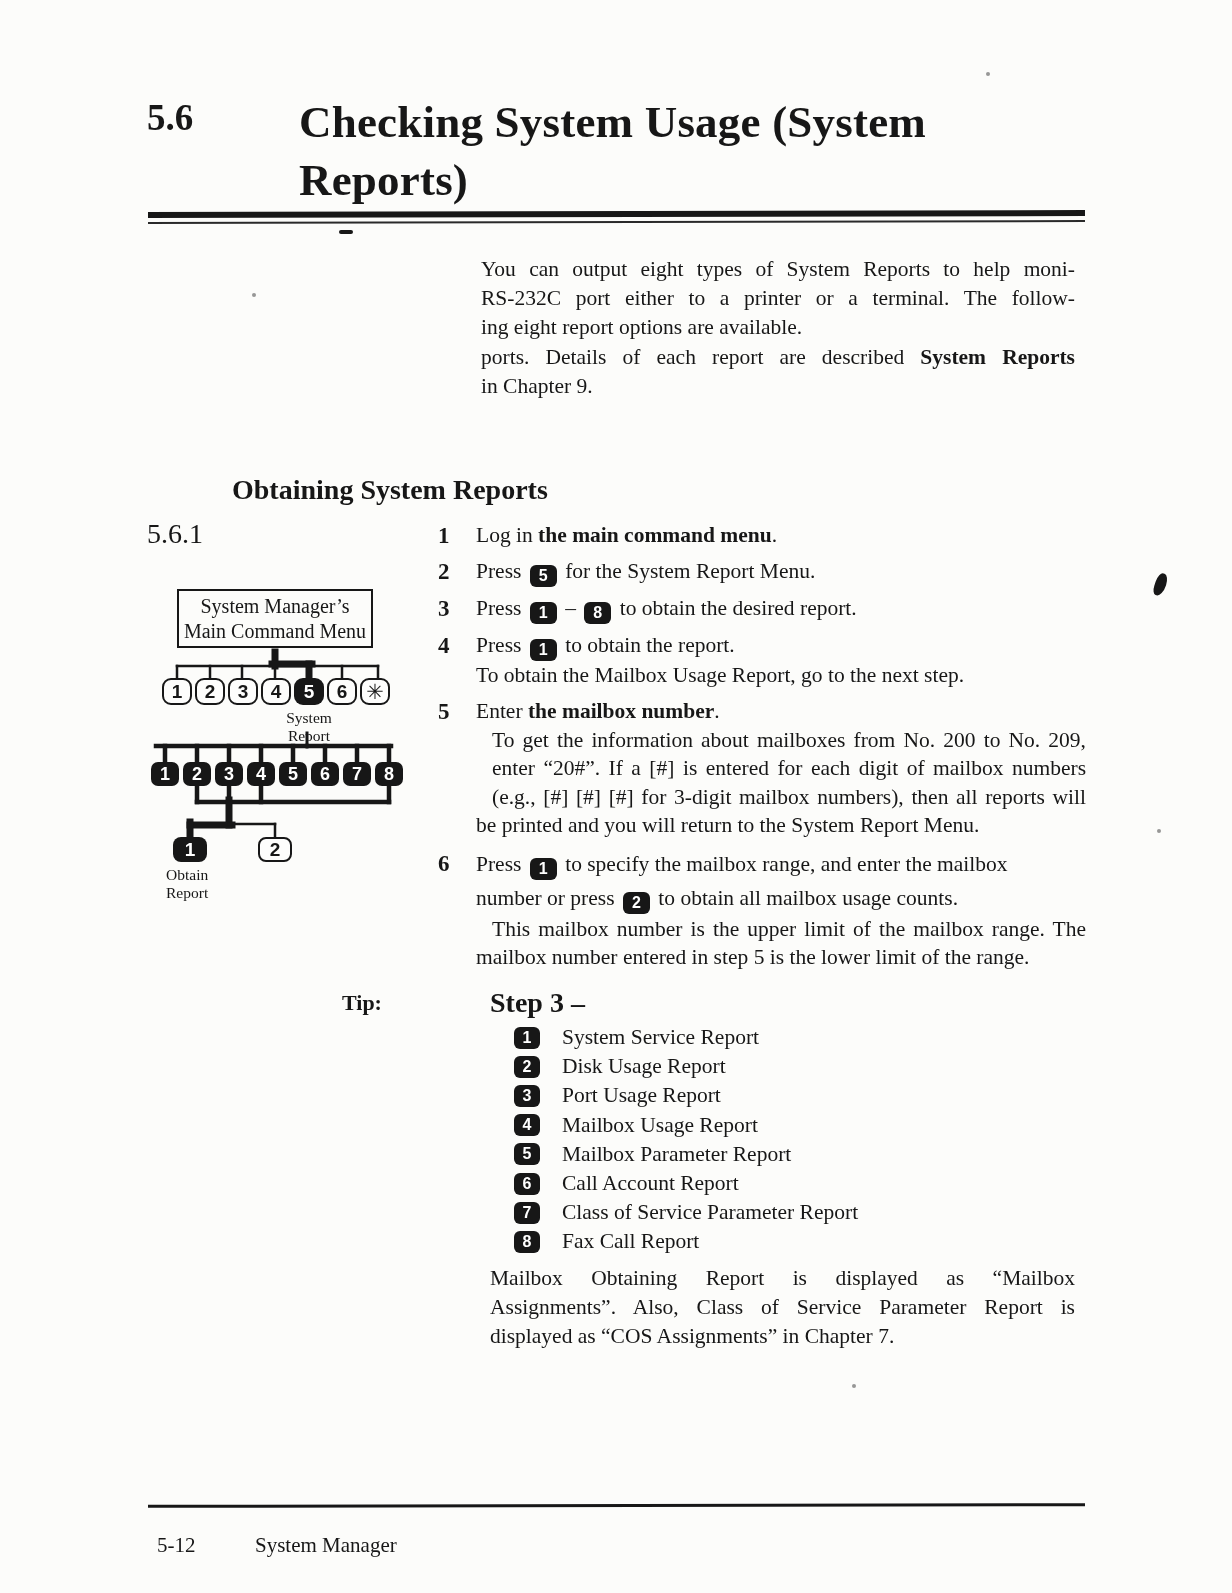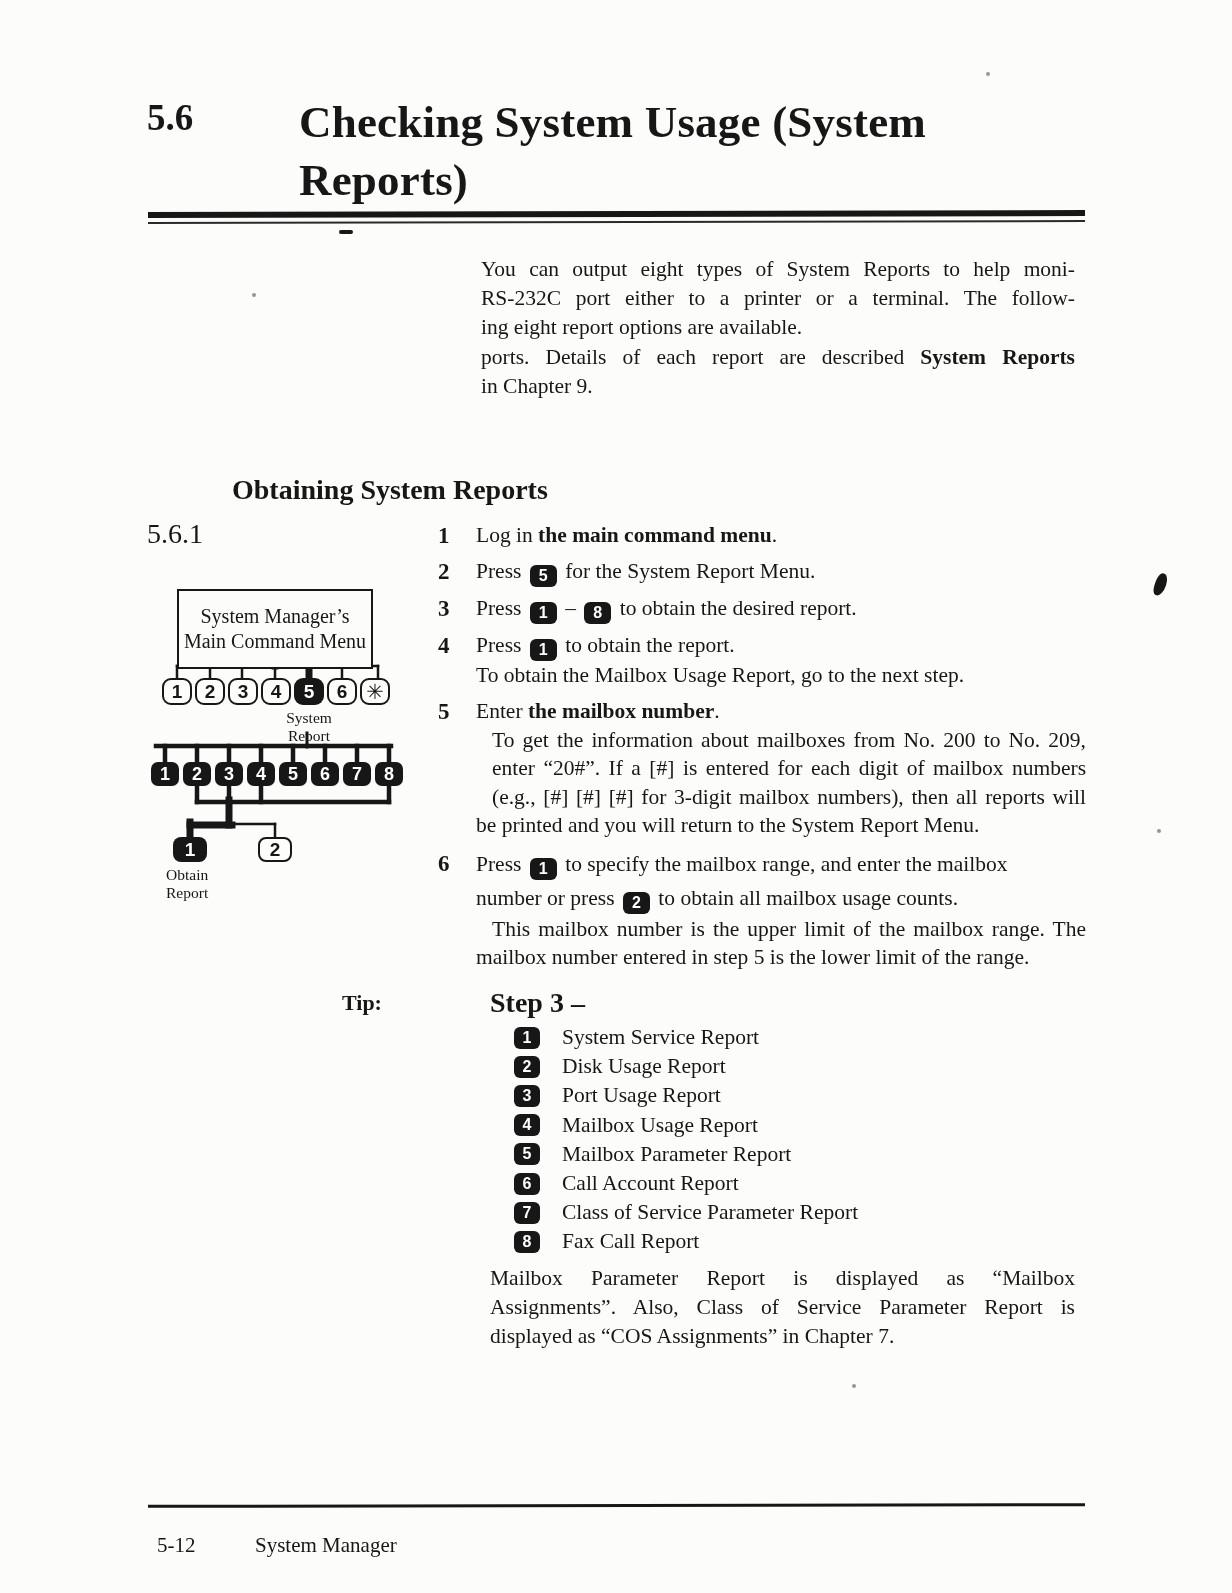--- a/index.html
+++ b/index.html
@@ -35,21 +35,21 @@
   .kw{background:#fdfdfc;color:#171717;border:2.5px solid #171717;}
   .ikey{width:27px;height:22px;border-radius:6px;font-size:16px;vertical-align:-3px;margin:0 3px;}
   .dkey{width:30px;height:27px;border-radius:9px;font-size:19px;flex:0 0 auto;}
   .dkey2{width:28px;height:24px;border-radius:7px;font-size:18px;flex:0 0 auto;}
   .bkey{width:34px;height:25px;border-radius:8px;font-size:19px;}
   .star{font-size:21px;}
 
   
   .diagram{left:140px;top:575px;width:335px;height:345px;}
   .connectors{position:absolute;left:0;top:0;}
-  .menu-box{position:absolute;left:37px;top:14px;width:196px;height:80px;border:2.5px solid #171717;
+  .menu-box{position:absolute;left:37px;top:14px;width:196px;height:59px;border:2.5px solid #171717;
             box-sizing:border-box;display:flex;flex-direction:column;align-items:center;justify-content:center;
             font-size:20px;line-height:25px;text-align:center;background:#fcfcfa;}
   .krow{position:absolute;display:flex;}
   .row1{left:22px;top:103px;gap:3px;}
   .row2{left:11px;top:187px;gap:4px;}
   .caption{position:absolute;font-size:15.5px;line-height:18px;}
   .cap1{left:129px;top:134px;width:80px;text-align:center;}
   .cap2{left:26px;top:291px;text-align:left;}
   .bkey1{left:33px;top:262px;}
   .bkey2{left:118px;top:262px;}
@@ -266,21 +266,21 @@
         <div class="titem">
           <span class="key kb ikey2">7</span>
           <span class="tlab">Class of Service Parameter Report</span>
         </div>
         <div class="titem">
           <span class="key kb ikey2">8</span>
           <span class="tlab">Fax Call Report</span>
         </div>
       </div>
     <div class="tip-note" id="tip-note">
-        <div class="tline just">Mailbox Parameter Report is displayed as “Mailbox</div>
+        <div class="tline just">Mailbox Obtaining Report is displayed as “Mailbox</div>
         <div class="tline just">Assignments”. Also, Class of Service Parameter Report is</div>
         <div class="tline">displayed as “COS Assignments” in Chapter 7.</div>
       </div>
   </div>
 
   <div class="abs f-rule"></div>
   <div class="abs f-no">5-12</div>
   <div class="abs f-text">System Manager</div>
 
   <div class="abs ink-blob"></div>

